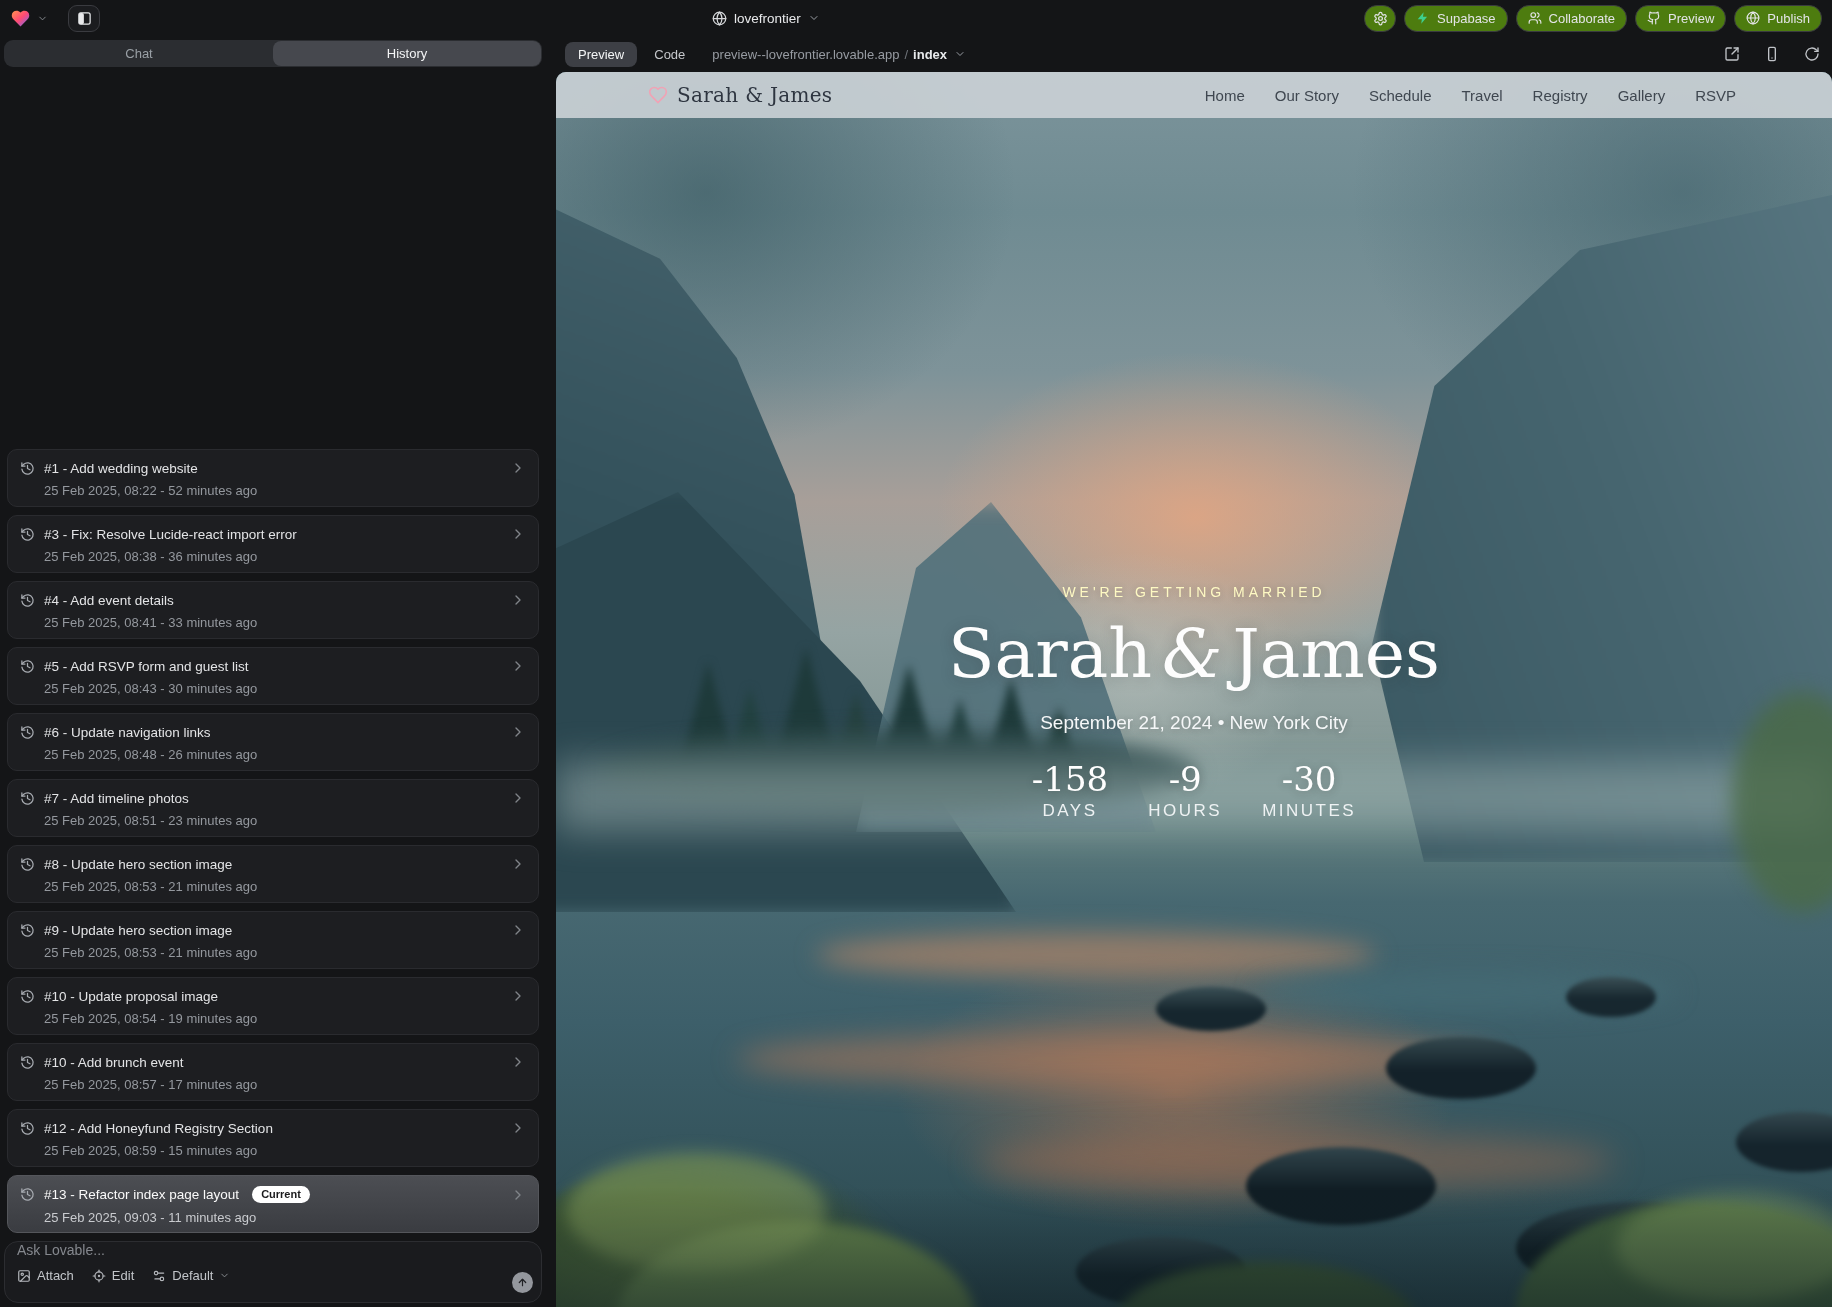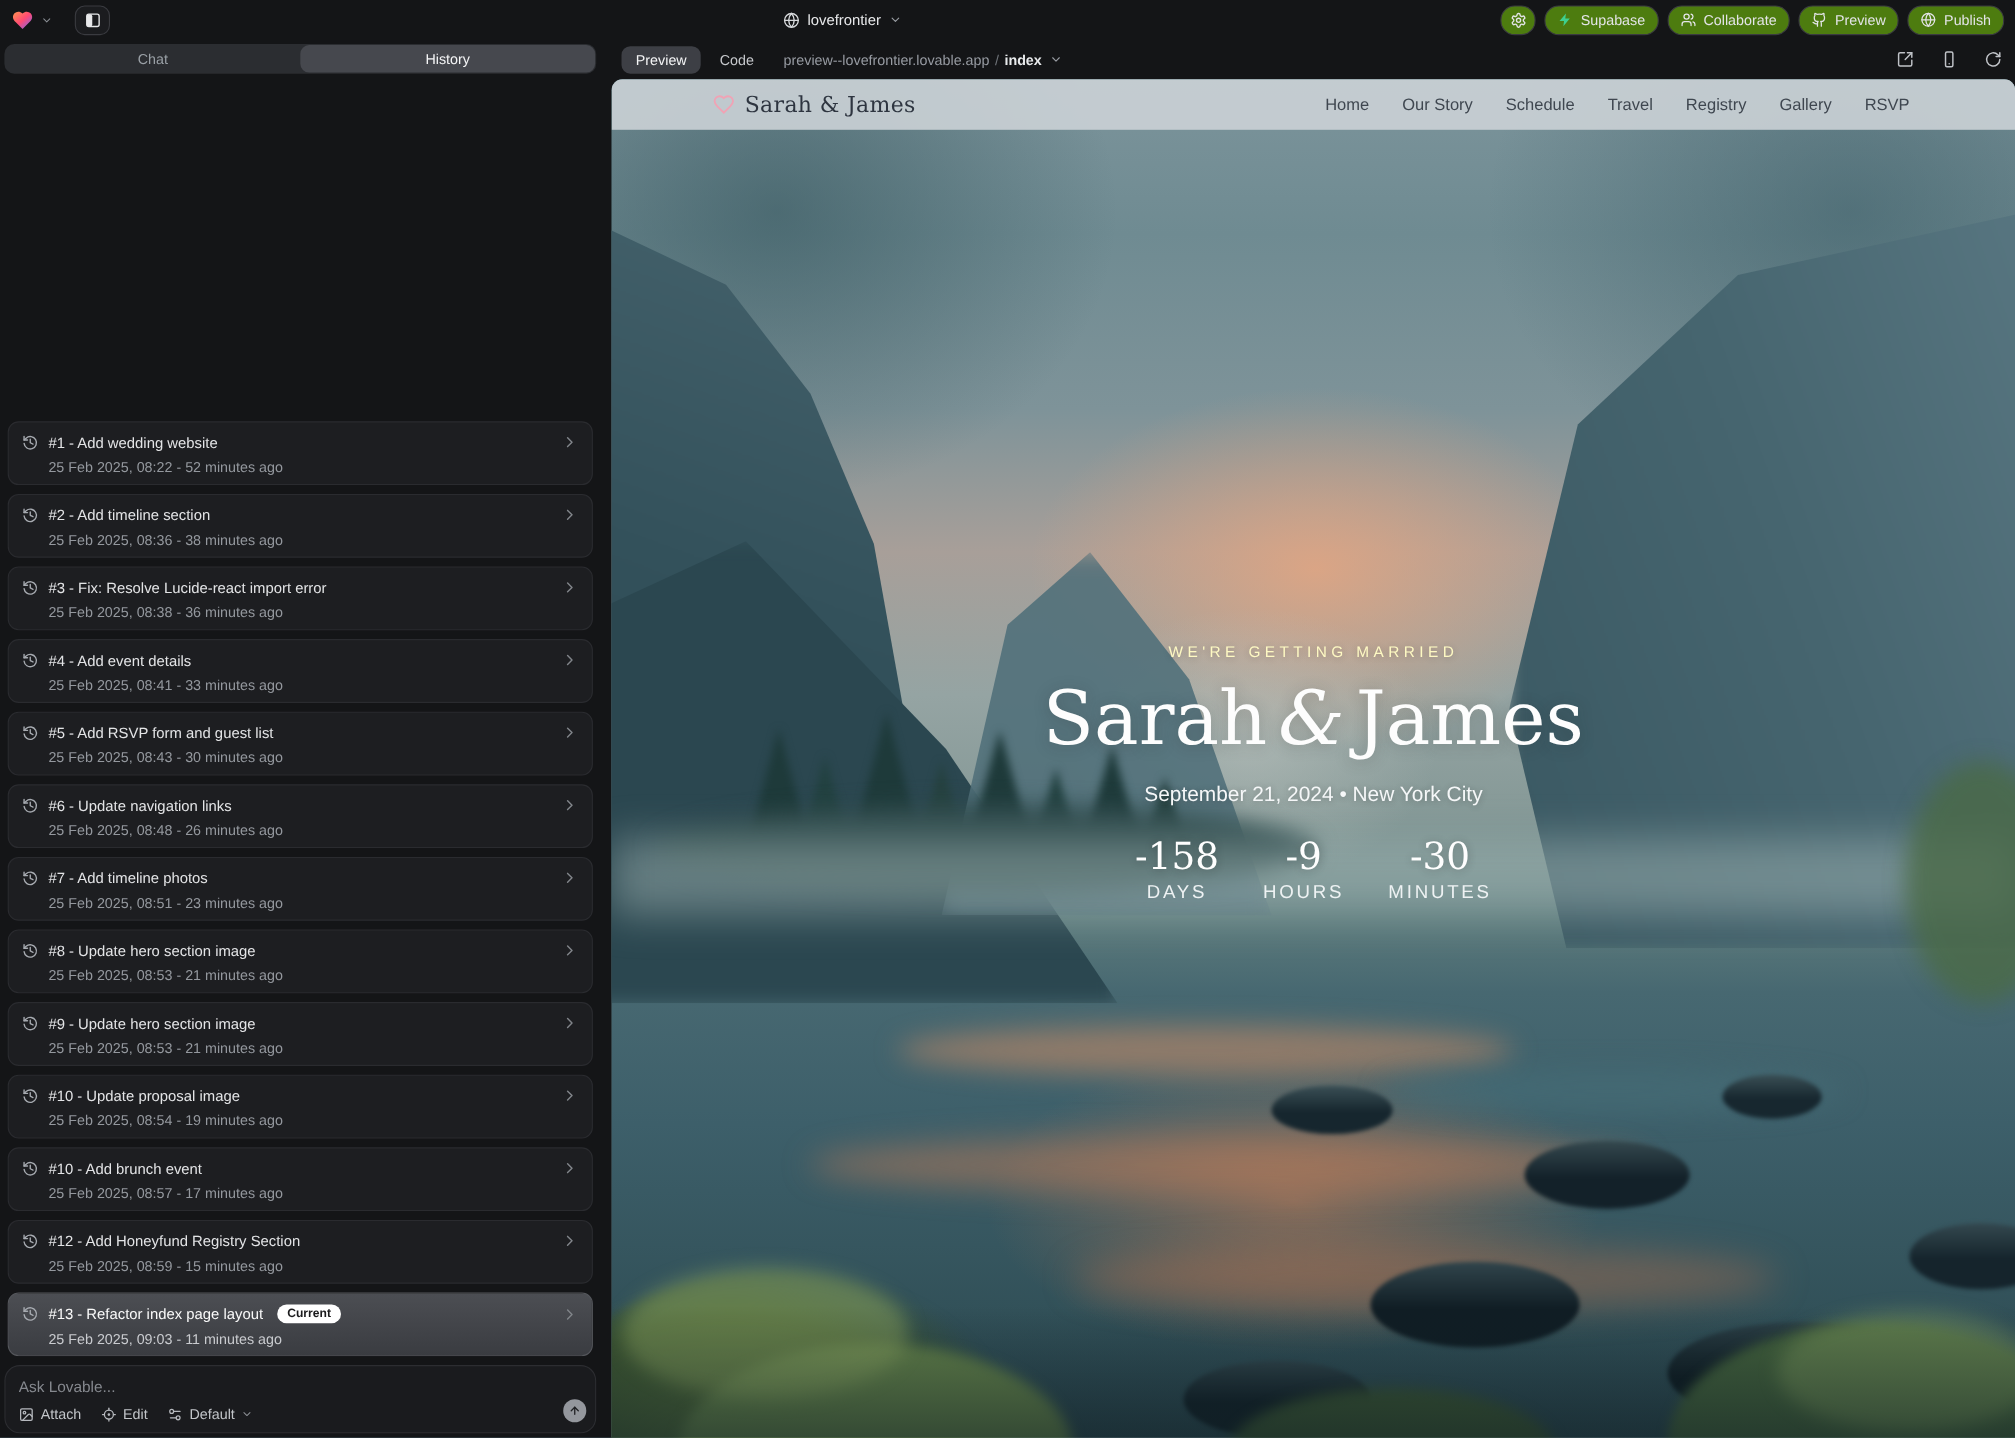--- a/index.html
+++ b/index.html
@@ -61,21 +61,21 @@
   .badge {
     margin-left:4px; background:#ffffff; color:#1b1b1d; font-size:11px; font-weight:700;
     padding:3px 9px; border-radius:999px; line-height:1;
   }
   .hrow-top .chev { margin-left:auto; color:#808489; }
   .hrow-date { margin:7px 0 0 24px; font-size:13px; color:#94989e; }
   .hrow.selected .hrow-date { color:#c9cbcf; }
 
   .composer {
     position:relative; margin:0 4px 4px; height:62px; background:#1a1b1e;
-    border:1px solid #2c2d31; border-radius:14px; padding:10px 12px 8px;
+    border:1px solid #2c2d31; border-radius:14px; padding:0 12px 8px;
     display:flex; flex-direction:column;
   }
   .composer textarea {
     background:transparent; border:none; outline:none; resize:none; padding:0;
     font-family:"Liberation Sans", sans-serif; font-size:14px; color:#e6e7e9; height:20px; width:460px;
   }
   .composer textarea::placeholder { color:#85888e; }
   .composer-row { display:flex; align-items:center; gap:18px; margin-top:6px; }
   .c-btn { display:flex; align-items:center; gap:6px; font-size:13px; color:#c2c5c9; cursor:pointer; }
   .c-btn .ic { color:#b6b9be; }
@@ -350,36 +350,20 @@
         </div>
         <div class="hrow-date">25 Feb 2025, 08:22 - 52 minutes ago</div>
       </div>
       <div class="hrow">
         <div class="hrow-top">
           <span class="ic hicon">
               <svg width="15" height="15">
                 <use href="#i-history"></use>
               </svg>
             </span>
-          <span class="hrow-title">#2 - Add timeline section</span>
-          <span class="ic chev">
-              <svg width="16" height="16">
-                <use href="#i-chevright"></use>
-              </svg>
-            </span>
-        </div>
-        <div class="hrow-date">25 Feb 2025, 08:36 - 38 minutes ago</div>
-      </div>
-      <div class="hrow">
-        <div class="hrow-top">
-          <span class="ic hicon">
-              <svg width="15" height="15">
-                <use href="#i-history"></use>
-              </svg>
-            </span>
           <span class="hrow-title">#3 - Fix: Resolve Lucide-react import error</span>
           <span class="ic chev">
               <svg width="16" height="16">
                 <use href="#i-chevright"></use>
               </svg>
             </span>
         </div>
         <div class="hrow-date">25 Feb 2025, 08:38 - 36 minutes ago</div>
       </div>
       <div class="hrow">

